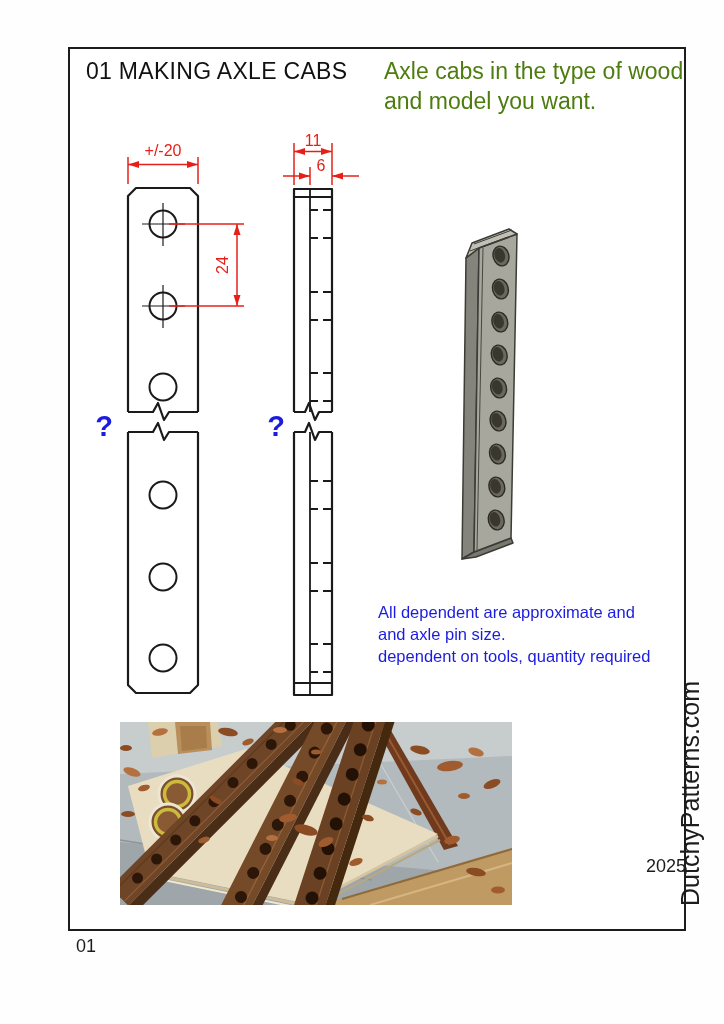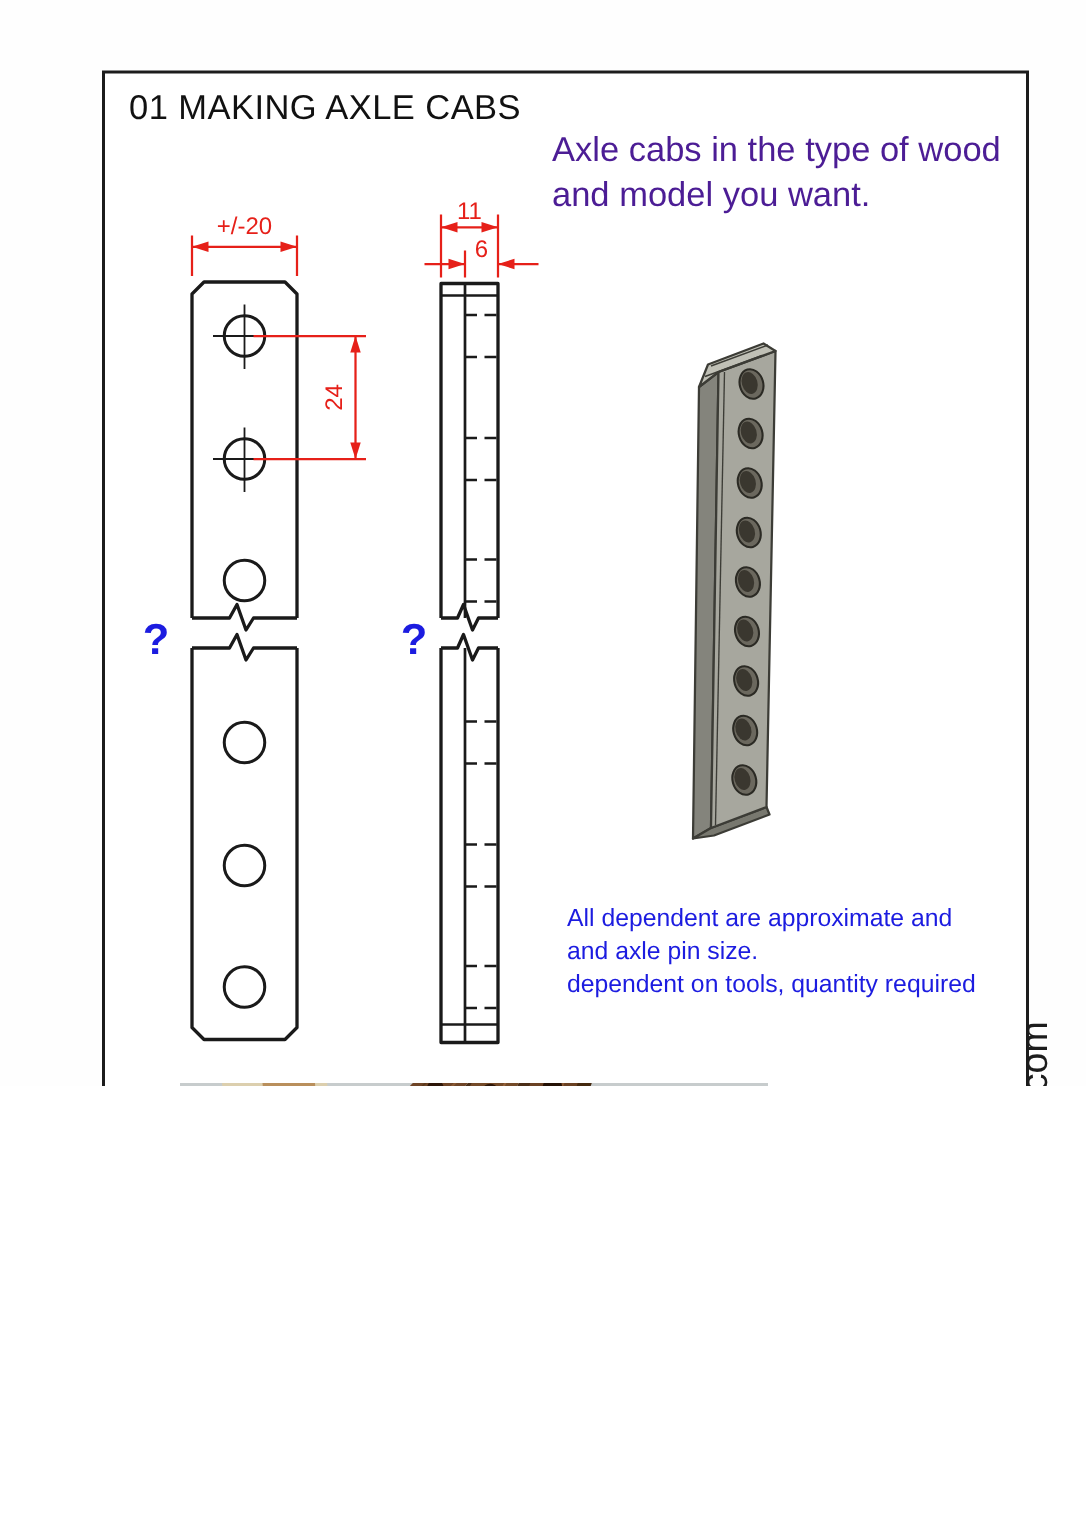--- a/index.html
+++ b/index.html
@@ -1,30 +1,30 @@
 <!DOCTYPE html>
 <html><head>
 <meta charset="utf-8">
 <style>
   html,body{margin:0;padding:0;background:#ffffff;}
   .page{
-    position:relative;width:724px;height:724px;background:#fefefe;overflow:hidden;
+    position:relative;width:724px;height:1024px;background:#fefefe;overflow:hidden;
     font-family:"Liberation Sans","DejaVu Sans",sans-serif;
   }
   .frame{
     position:absolute;left:68px;top:47px;width:618px;height:884px;
     border:2px solid #1c1c1c;background:#ffffff;box-sizing:border-box;
   }
   .title{
     position:absolute;left:86px;top:58px;font-size:23px;color:#111111;
     letter-spacing:0.3px;white-space:nowrap;
   }
   .subtitle{
-    position:absolute;left:368px;top:56px;font-size:23px;line-height:30px;
-    color:#4c1d95;white-space:nowrap;margin-top:28px;
+    position:absolute;left:384px;top:56px;font-size:23px;line-height:30px;
+    color:#4d7c0f;white-space:nowrap;
   }
   .note{
     position:absolute;left:378px;top:601px;font-size:16.5px;line-height:22px;
     color:#1c1ce0;
   }
   .drawing-svg{position:absolute;left:0;top:0;}
   .photo-svg{position:absolute;left:120px;top:722px;}
   .website{
     position:absolute;left:676px;top:906px;transform-origin:0 0;
     transform:rotate(-90deg);font-size:25px;color:#1c1c1c;white-space:nowrap;

